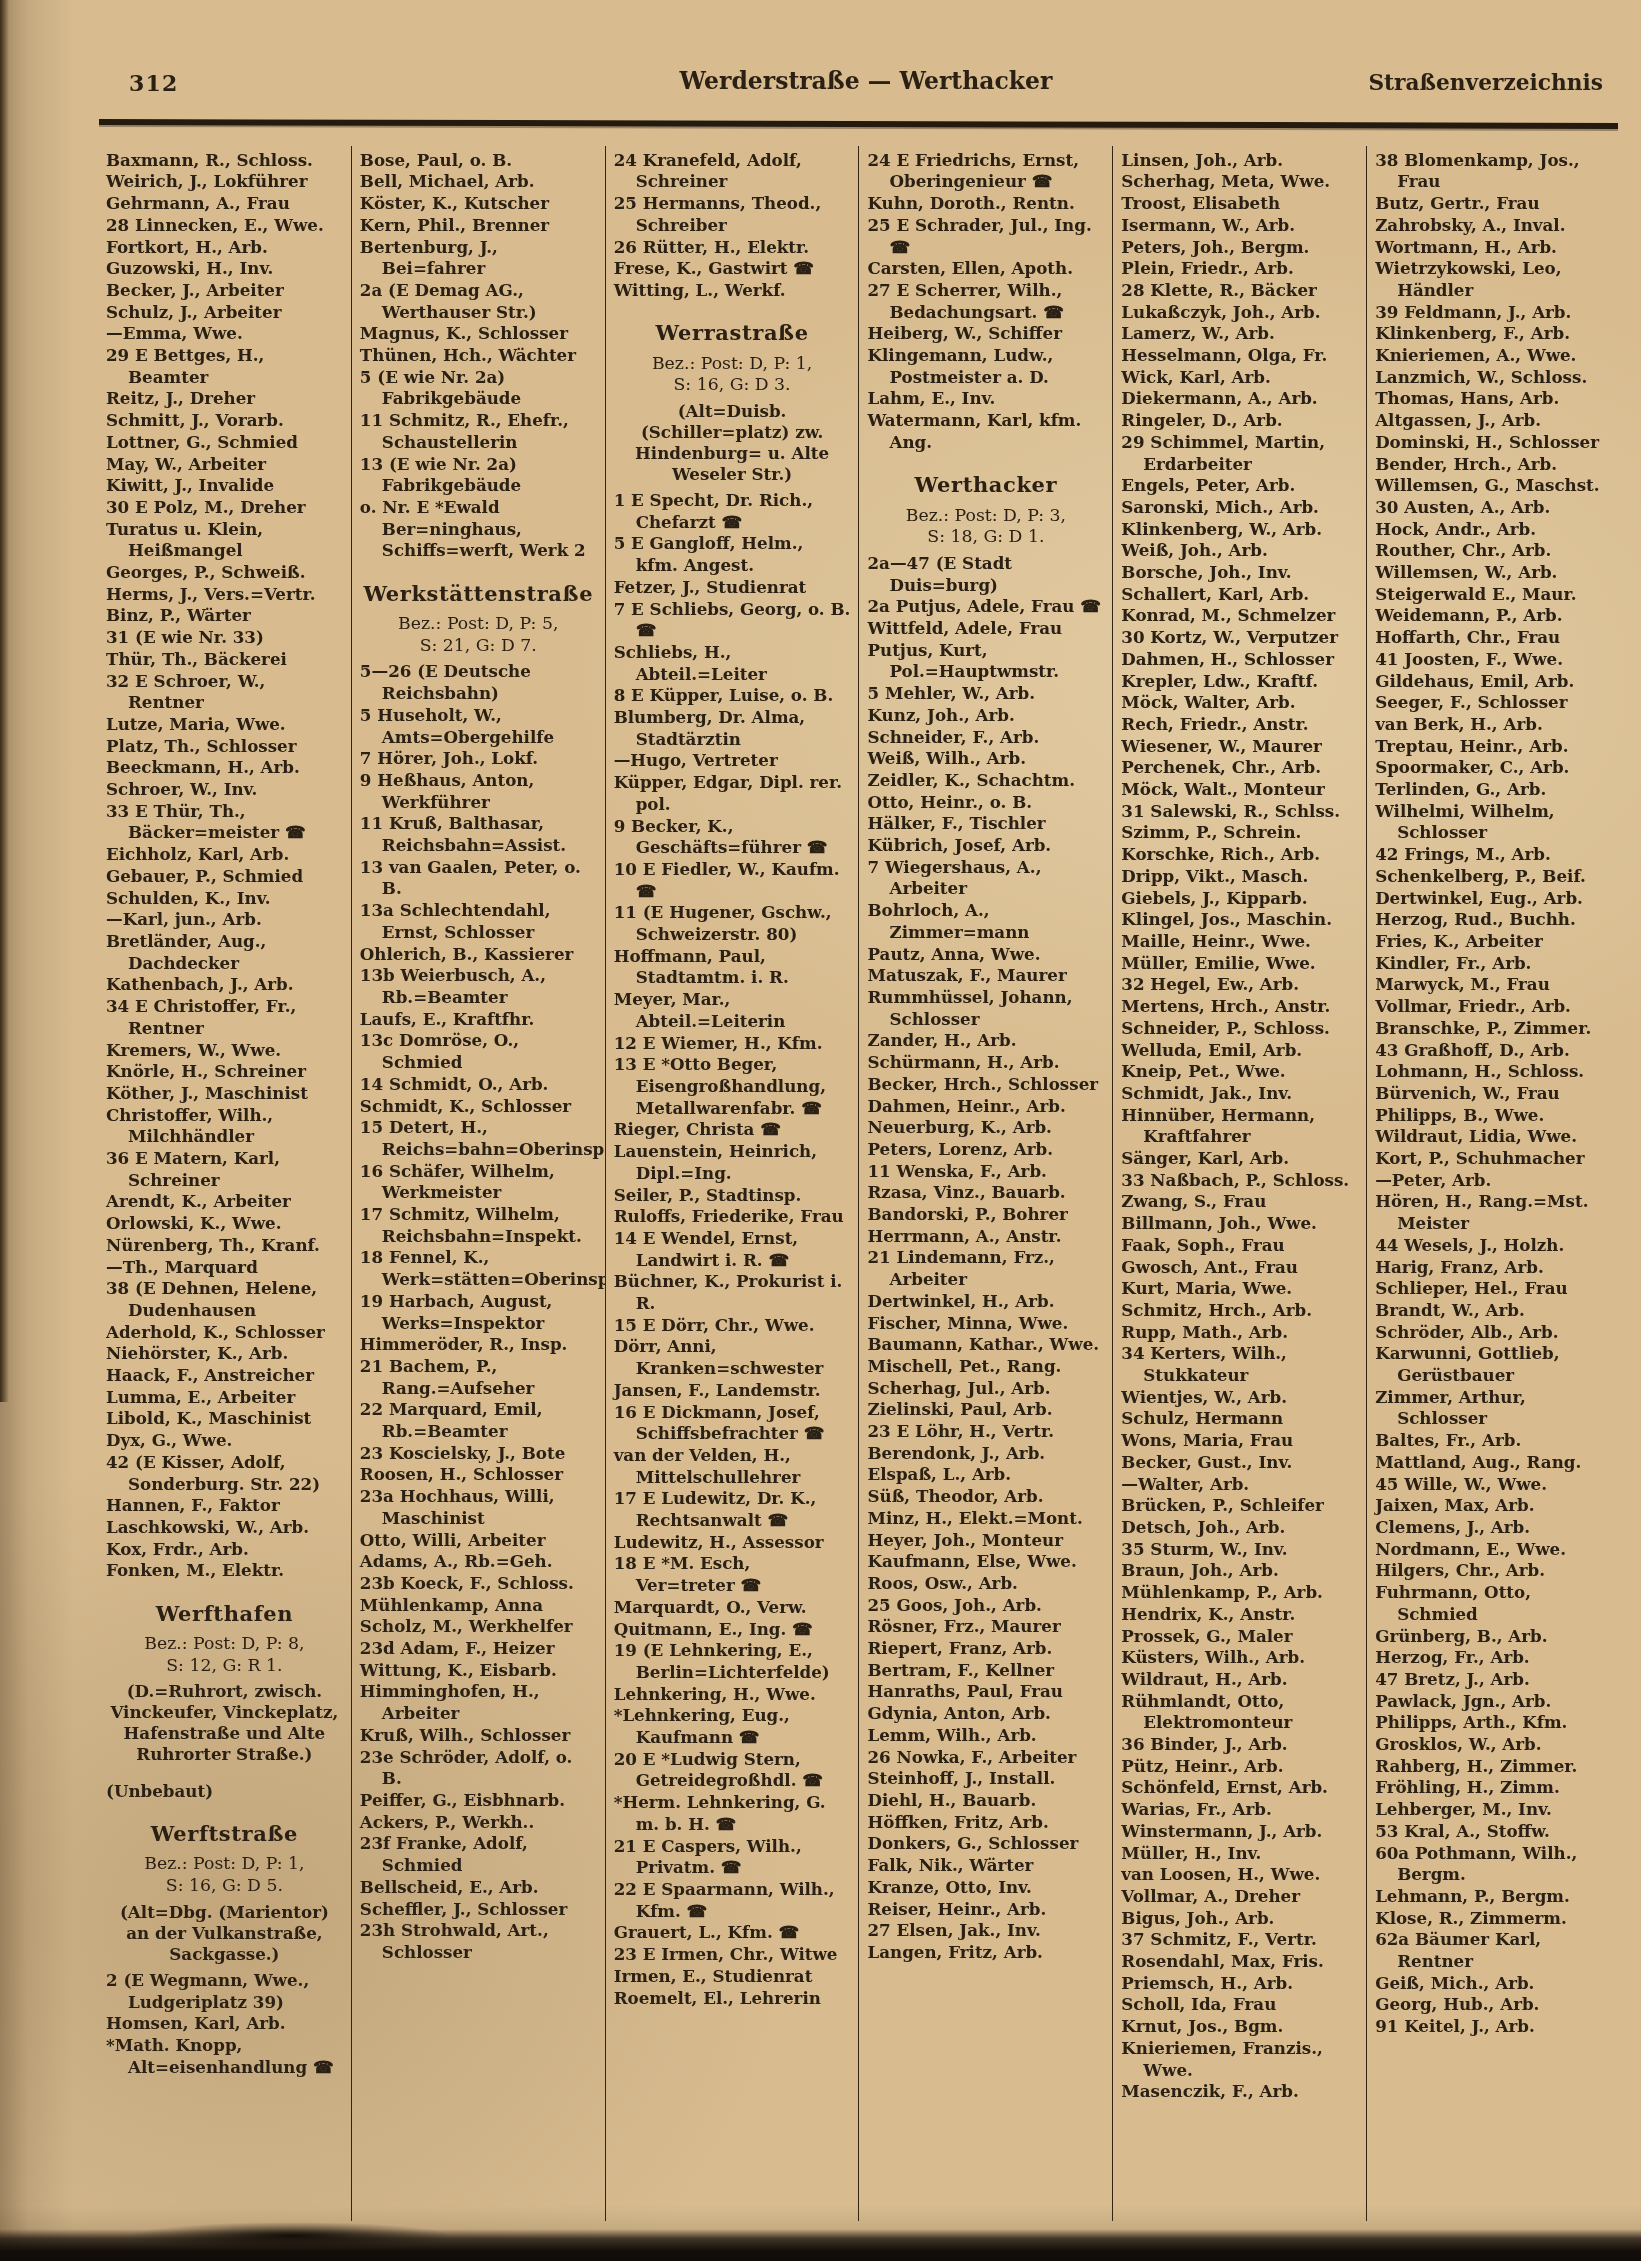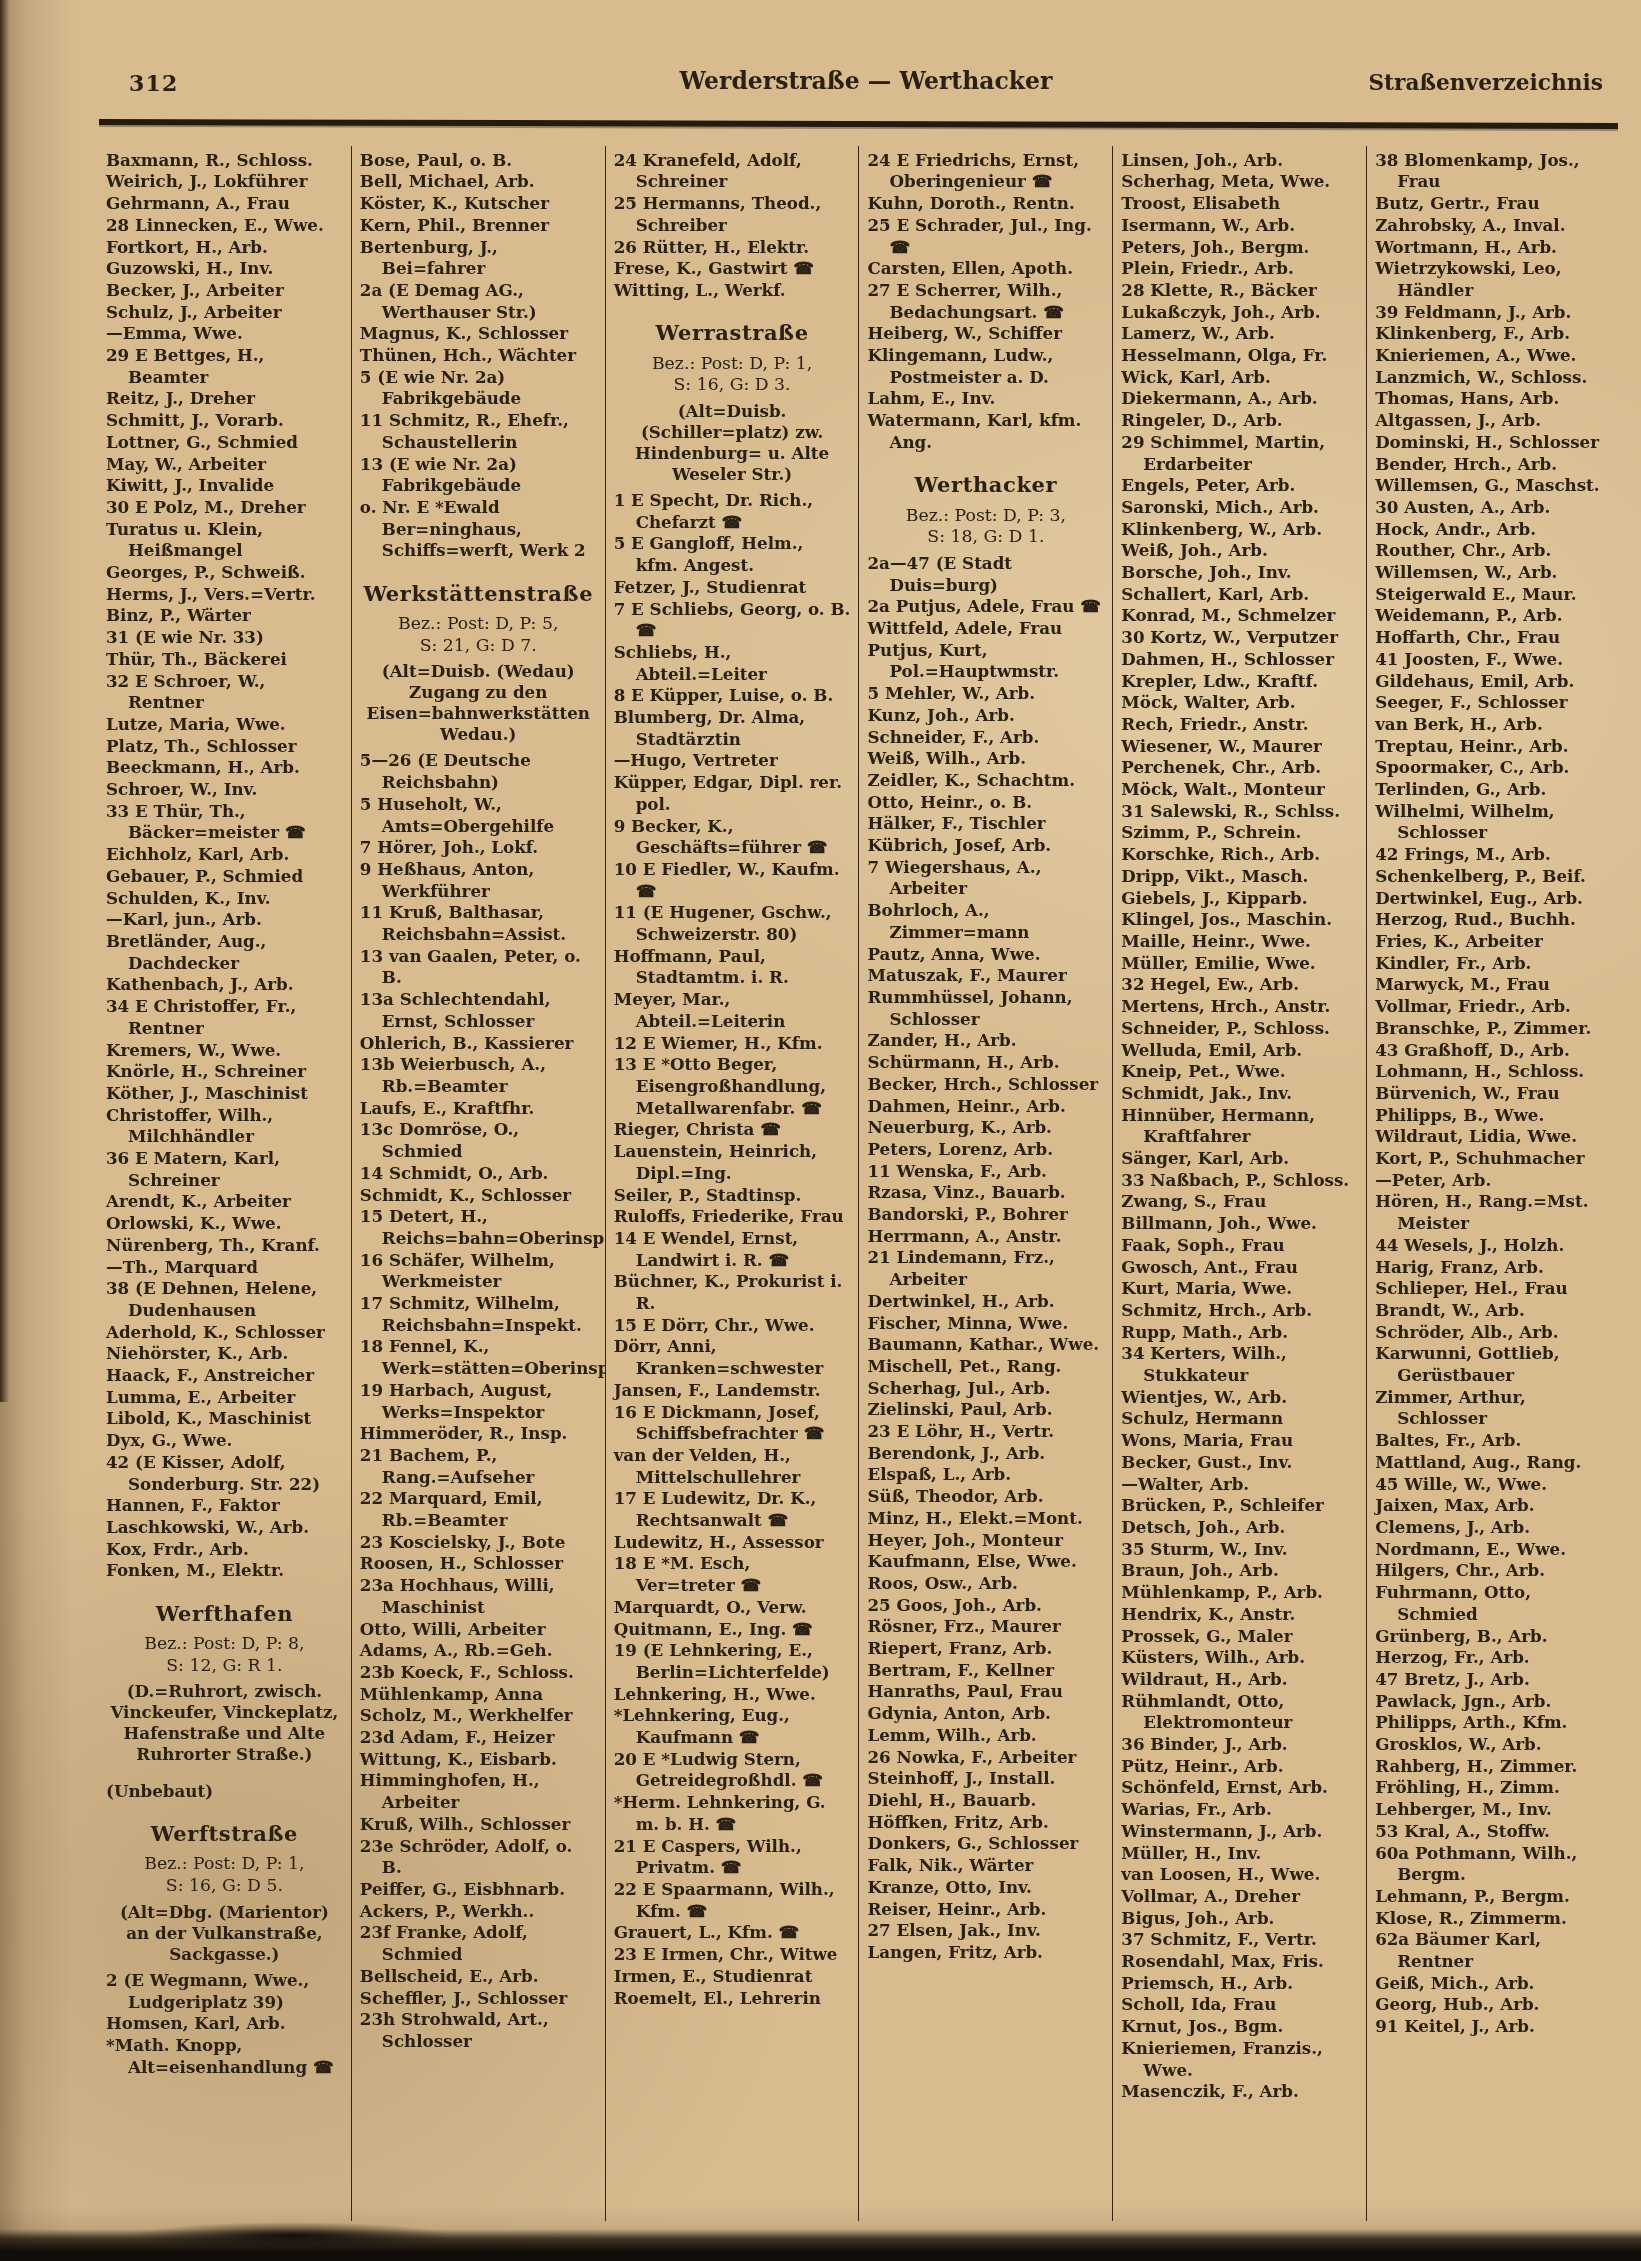--- a/index.html
+++ b/index.html
@@ -142,21 +142,20 @@
         <div class="e">Thünen, Hch., Wächter</div>
         <div class="e"><b>5 </b><b>(E </b>wie Nr. 2a) Fabrikgebäude</div>
         <div class="e"><b>11 </b>Schmitz, R., Ehefr., Schaustellerin</div>
         <div class="e"><b>13 </b><b>(E </b>wie Nr. 2a) Fabrikgebäude</div>
         <div class="e"><b>o. Nr. </b><b>E </b>*Ewald Ber=ninghaus, Schiffs=werft, Werk 2</div>
         <div class="s">Werkstättenstraße</div>
         <div class="m">
           <div>Bez.: Post: D, P: 5,</div>
           <div>S: 21, G: D 7.</div>
         </div>
-        <div class="n">(Alt=Duisb. (Wedau) Zugang zu den Eisen=bahnwerkstätten Wedau.)</div>
         <div class="e"><b>5—26 </b><b>(E </b>Deutsche Reichsbahn)</div>
         <div class="e"><b>5 </b>Huseholt, W., Amts=Obergehilfe</div>
         <div class="e"><b>7 </b>Hörer, Joh., Lokf.</div>
         <div class="e"><b>9 </b>Heßhaus, Anton, Werkführer</div>
         <div class="e"><b>11 </b>Kruß, Balthasar, Reichsbahn=Assist.</div>
         <div class="e"><b>13 </b>van Gaalen, Peter, o. B.</div>
         <div class="e"><b>13a </b>Schlechtendahl, Ernst, Schlosser</div>
         <div class="e">Ohlerich, B., Kassierer</div>
         <div class="e"><b>13b </b>Weierbusch, A., Rb.=Beamter</div>
         <div class="e">Laufs, E., Kraftfhr.</div>

